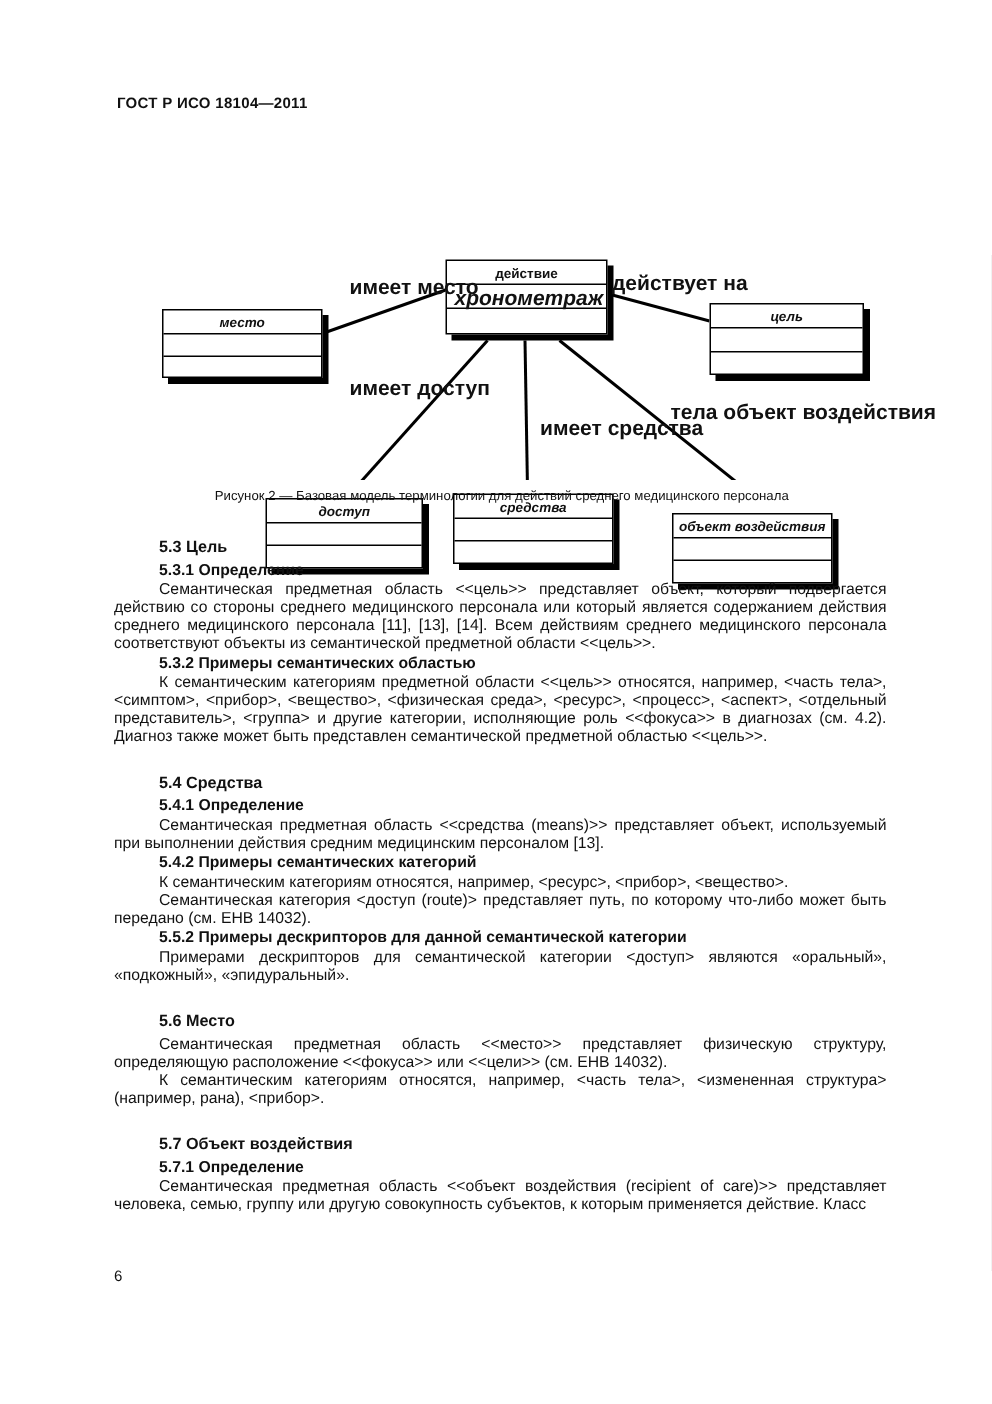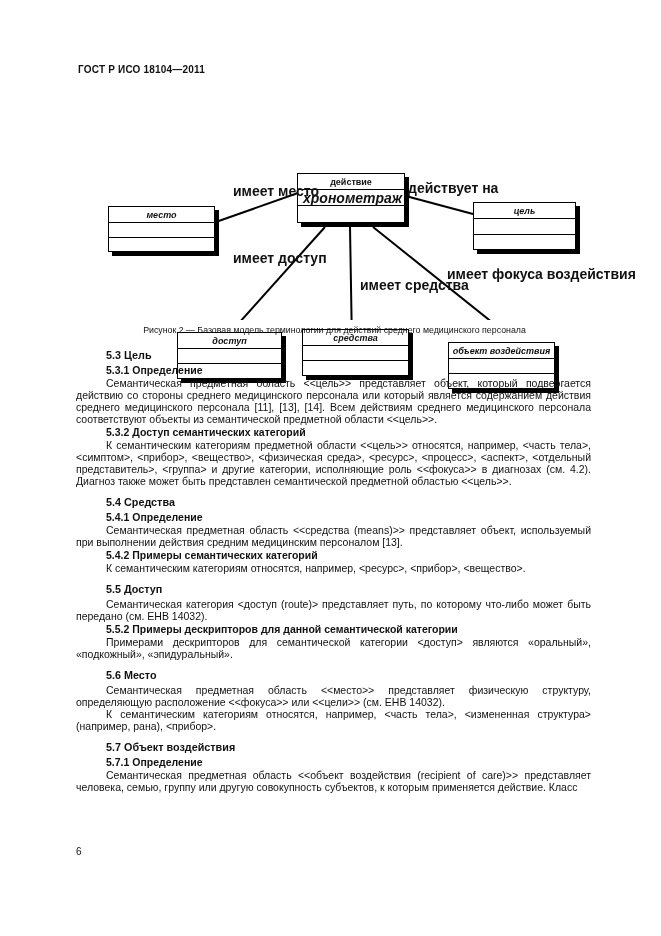--- a/index.html
+++ b/index.html
@@ -35,21 +35,21 @@
   }
   
   .fig-caption{
     position:absolute;left:78px;top:325px;width:513px;text-align:center;
     font-size:8.8px;
   }
   .doc-body{
     position:absolute;left:76px;top:340px;width:515px;
     font-size:10.5px;line-height:12px;text-align:justify;
   }
-  .doc-body .h2{font-weight:bold;margin:9px 0 3px;text-indent:30px;font-size:10.8px;}
+  .doc-body .h2{font-weight:bold;margin:19px 0 3px;text-indent:30px;font-size:10.8px;}
   .doc-body .h3{font-weight:bold;margin:1px 0 1px;text-indent:30px;}
   .doc-body p{margin:0;text-indent:30px;}
   .page-number{position:absolute;left:76px;top:846px;font-size:10px;}
 </style>
 </head>
 <body>
 
 <div class="page">
 
   <div class="doc-header">ГОСТ Р ИСО 18104—2011</div>
@@ -96,39 +96,38 @@
     <div class="ubox" style="left:448px;top:257px;width:105px;height:45px;">
       <div class="t">объект воздействия</div>
       <div class="r"></div>
       <div class="r"></div>
     </div>
 
     <span class="edge-label" style="left:233px;top:98px;">имеет место</span>
     <span class="edge-label" style="left:408px;top:95px;text-align:right;">действует на</span>
     <span class="edge-label" style="left:233px;top:165px;">имеет доступ</span>
     <span class="edge-label" style="left:360px;top:192px;">имеет средства</span>
-    <span class="edge-label" style="left:447px;top:181px;">имеет фокуса воздействия</span>
+    <span class="edge-label" style="left:447px;top:181px;">тела объект воздействия</span>
   </div>
 
   <div class="fig-caption">Рисунок 2 — Базовая модель терминологии для действий среднего медицинского персонала</div>
 
   <div class="doc-body">
     <div class="h2">5.3 Цель</div>
     <div class="h3">5.3.1 Определение</div>
     <p>Семантическая предметная область &lt;&lt;цель&gt;&gt; представляет объект, который подвергается действию со стороны среднего медицинского персонала или который является содержанием действия среднего медицинского персонала [11], [13], [14]. Всем действиям среднего медицинского персонала соответствуют объекты из семантической предметной области &lt;&lt;цель&gt;&gt;.</p>
-    <div class="h3">5.3.2 Доступ семантических категорий</div>
+    <div class="h3">5.3.2 Примеры семантических областью</div>
     <p>К семантическим категориям предметной области &lt;&lt;цель&gt;&gt; относятся, например, &lt;часть тела&gt;, &lt;симптом&gt;, &lt;прибор&gt;, &lt;вещество&gt;, &lt;физическая среда&gt;, &lt;ресурс&gt;, &lt;процесс&gt;, &lt;аспект&gt;, &lt;отдельный представитель&gt;, &lt;группа&gt; и другие категории, исполняющие роль &lt;&lt;фокуса&gt;&gt; в диагнозах (см. 4.2). Диагноз также может быть представлен семантической предметной областью &lt;&lt;цель&gt;&gt;.</p>
 
     <div class="h2">5.4 Средства</div>
     <div class="h3">5.4.1 Определение</div>
     <p>Семантическая предметная область &lt;&lt;средства (means)&gt;&gt; представляет объект, используемый при выполнении действия средним медицинским персоналом [13].</p>
     <div class="h3">5.4.2 Примеры семантических категорий</div>
     <p>К семантическим категориям относятся, например, &lt;ресурс&gt;, &lt;прибор&gt;, &lt;вещество&gt;.</p>
 
-    <div class="h2">5.5 Доступ</div>
     <p>Семантическая категория &lt;доступ (route)&gt; представляет путь, по которому что-либо может быть передано (см. ЕНВ 14032).</p>
     <div class="h3">5.5.2 Примеры дескрипторов для данной семантической категории</div>
     <p>Примерами дескрипторов для семантической категории &lt;доступ&gt; являются «оральный», «подкожный», «эпидуральный».</p>
 
     <div class="h2">5.6 Место</div>
     <p>Семантическая предметная область &lt;&lt;место&gt;&gt; представляет физическую структуру, определяющую расположение &lt;&lt;фокуса&gt;&gt; или &lt;&lt;цели&gt;&gt; (см. ЕНВ 14032).</p>
     <p>К семантическим категориям относятся, например, &lt;часть тела&gt;, &lt;измененная структура&gt; (например, рана), &lt;прибор&gt;.</p>
 
     <div class="h2">5.7 Объект воздействия</div>
     <div class="h3">5.7.1 Определение</div>

